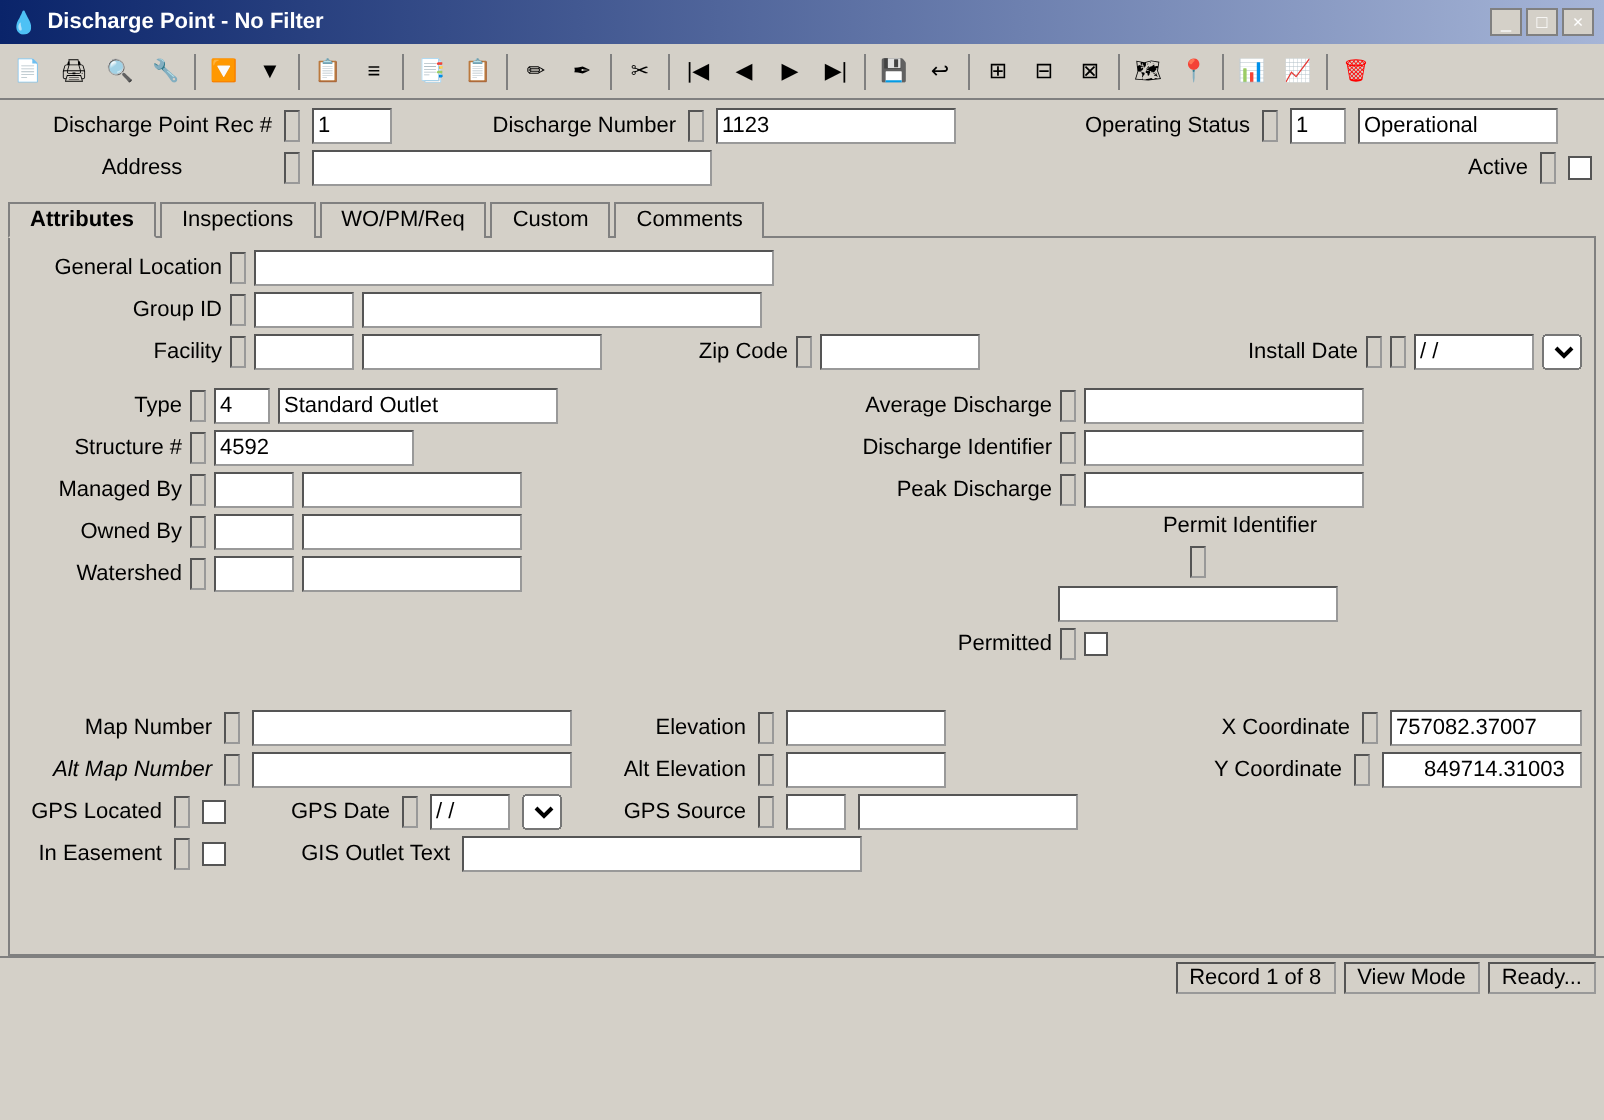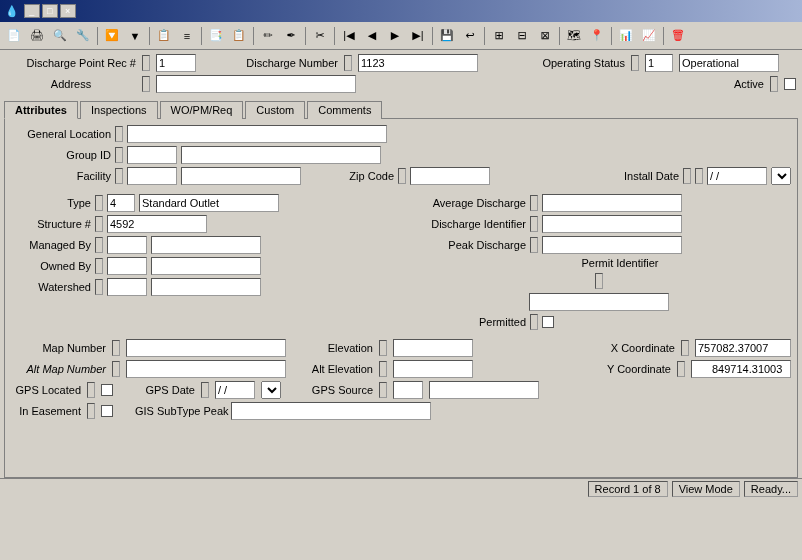--- a/index.html
+++ b/index.html
@@ -128,20 +128,21 @@
       border: 1px solid #555;
       background: white;
       display: inline-block;
     }
   </style>
 </head>
 <body>
 
 <div class="title-bar">
   <span>💧</span>
+  <span class="title-bar-text">Discharge Point - No Filter</span>
   <div class="title-bar-buttons">
     <div class="title-btn">_</div>
     <div class="title-btn">□</div>
     <div class="title-btn">×</div>
   </div>
 </div>
 
 <div class="toolbar">
   <div class="tb-btn">📄</div>
   <div class="tb-btn">🖨</div>
@@ -313,21 +314,21 @@
         <div class="small-marker"></div>
         <input type="text" style="width: 140px;">
       </div>
 
       <div class="form-row" style="gap:4px; margin-bottom:3px;flex-direction:column;">
         <span class="lbl" style="width:120px; text-align:right;">Permit Identifier</span>
         <div class="small-marker"></div>
         <input type="text" style="width: 140px;">
       </div>
 
-      <div class="form-row" style="gap:4px; margin-bottom:3px;">
+      <div class="form-row" style="gap:4px; margin-bottom:19px;">
         <span class="lbl" style="width:120px; text-align:right;">Permitted</span>
         <div class="small-marker"></div>
         <span class="checkbox-placeholder"></span>
       </div>
     </div>
   </div>
 
   <div style="height:6px;"></div>
 
   <div class="form-row" style="gap:6px; margin-bottom:3px;">
@@ -372,21 +373,21 @@
     <div class="small-marker"></div>
     <input type="text" style="width: 30px;">
     <input type="text" style="width: 110px;">
   </div>
 
   <div class="form-row" style="gap:6px; margin-bottom:3px;">
     <span class="lbl" style="width:70px;">In Easement</span>
     <div class="small-marker"></div>
     <span class="checkbox-placeholder"></span>
     <span style="width:10px;"></span>
-    <span class="lbl" style="width:90px;">GIS SubType Peak</span>
+    <span class="lbl" style="width:90px;">GIS Outlet Text</span>
     <input type="text" style="width: 200px;">
   </div>
 
 </div>
 
 <div class="status-bar">
   <span style="flex:1;"></span>
   <div class="status-section">
     <span>Record 1 of 8</span>
   </div>

